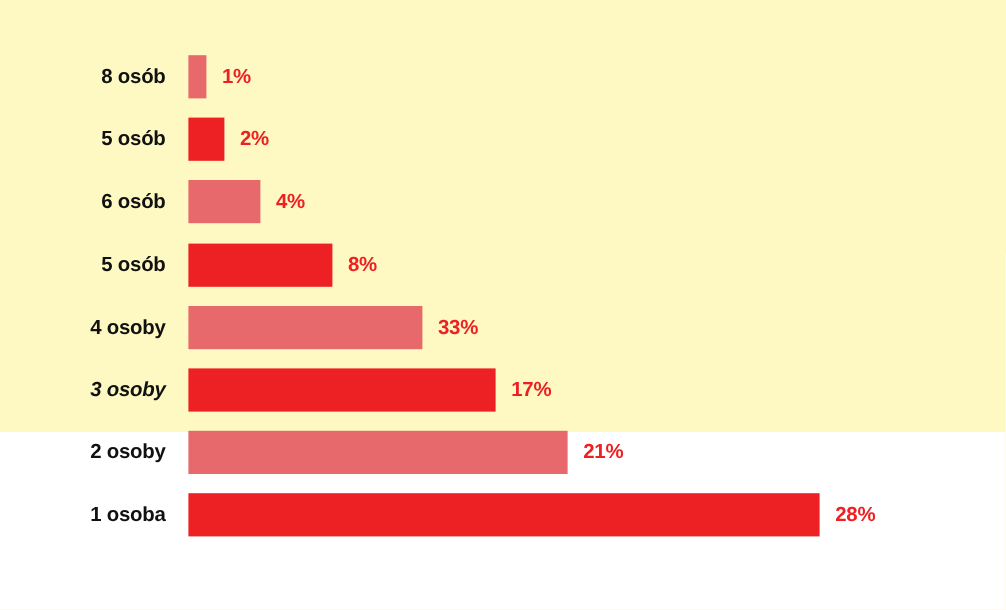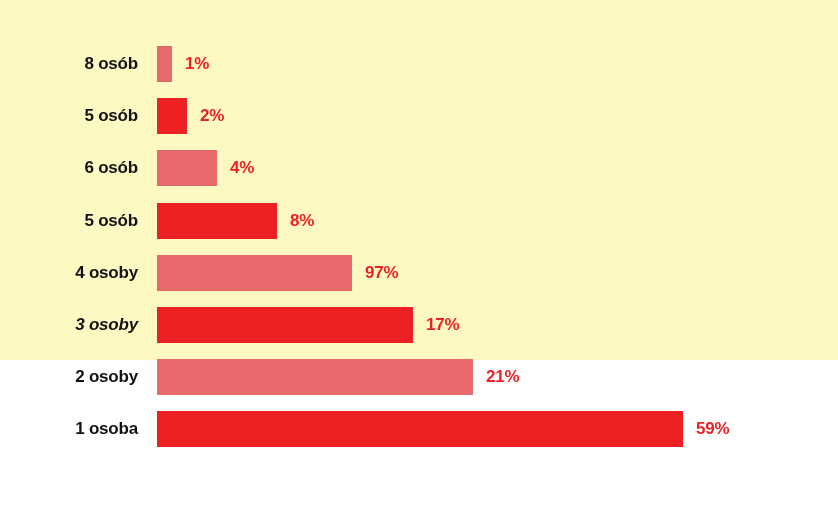--- a/index.html
+++ b/index.html
@@ -94,36 +94,36 @@
       <div class="bar-track" style="height: 36px;">
         <div class="bar" style="width: 120px; background: rgb(237, 32, 36);"></div>
       </div>
       <div class="value-label" style="left: 290px; line-height: 36px; color: rgb(237, 32, 36);">8%</div>
     </div>
     <div class="bar-row" style="top: 254.8px; height: 36px; padding-left: 42px;">
       <div class="cat-label" style="line-height: 36px;">4 osoby</div>
       <div class="bar-track" style="height: 36px;">
         <div class="bar" style="width: 195px; background: rgb(232, 105, 107);"></div>
       </div>
-      <div class="value-label" style="left: 365px; line-height: 36px; color: rgb(237, 32, 36);">97%</div>
+      <div class="value-label" style="left: 365px; line-height: 36px; color: rgb(237, 32, 36);">33%</div>
     </div>
     <div class="bar-row" style="top: 307px; height: 36px;">
       <div class="cat-label" style="line-height: 36px; font-style: italic;">3 osoby</div>
       <div class="bar-track" style="height: 36px;">
         <div class="bar" style="width: 256px; background: rgb(237, 32, 36);"></div>
       </div>
       <div class="value-label" style="left: 426px; line-height: 36px; color: rgb(237, 32, 36);">17%</div>
     </div>
     <div class="bar-row" style="top: 359.2px; height: 36px;">
       <div class="cat-label" style="line-height: 36px;">2 osoby</div>
       <div class="bar-track" style="height: 36px;">
         <div class="bar" style="width: 316px; background: rgb(232, 105, 107);"></div>
       </div>
       <div class="value-label" style="left: 486px; line-height: 36px; color: rgb(237, 32, 36);">21%</div>
     </div>
     <div class="bar-row" style="top: 411.4px; height: 36px;">
       <div class="cat-label" style="line-height: 36px;">1 osoba</div>
       <div class="bar-track" style="height: 36px;">
         <div class="bar" style="width: 526px; background: rgb(237, 32, 36);"></div>
       </div>
-      <div class="value-label" style="left: 696px; line-height: 36px; color: rgb(237, 32, 36);">59%</div>
+      <div class="value-label" style="left: 696px; line-height: 36px; color: rgb(237, 32, 36);">28%</div>
     </div>
   </div>
 
 </body></html>

